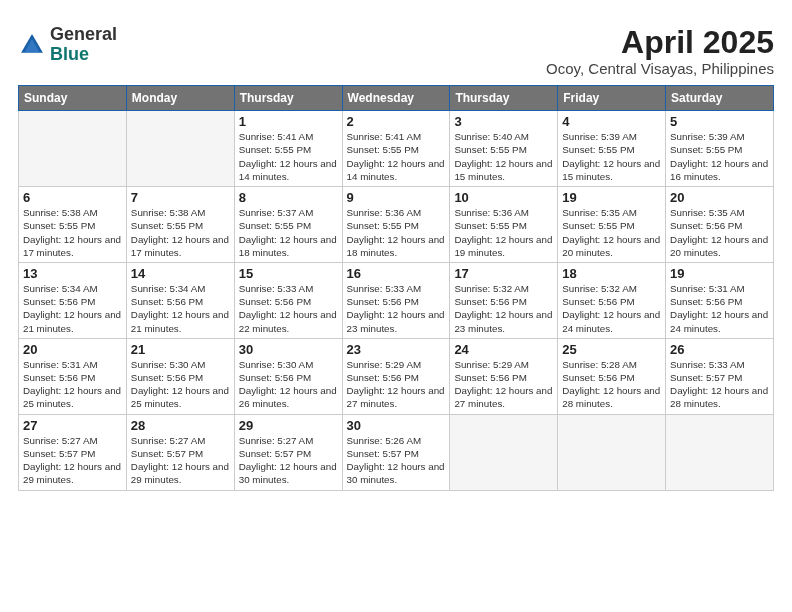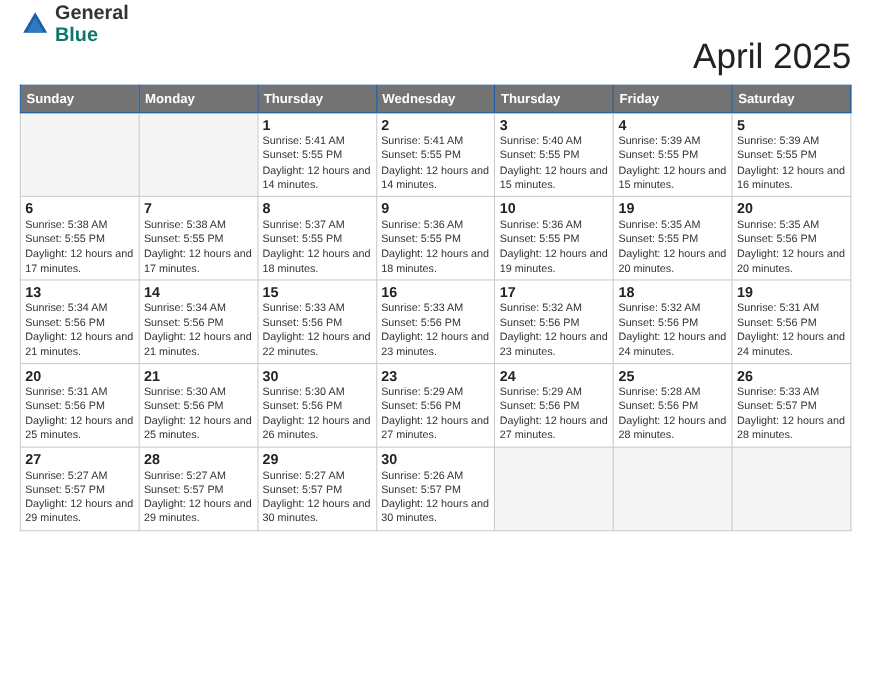--- a/index.html
+++ b/index.html
@@ -7,21 +7,21 @@
       font-family: Arial, sans-serif;
       background: #fff;
       width: 792px;
       height: 612px;
       overflow: hidden;
     }
     .page {
       width: 792px;
       min-height: 612px;
       background: #fff;
-      padding: 2px 18px 10px 18px;
+      padding: 25px 18px 10px 18px;
     }
     .header {
       display: flex;
       justify-content: space-between;
       align-items: flex-start;
       margin-bottom: 8px;
     }
     .logo {
       display: flex;
       align-items: center;
@@ -36,24 +36,23 @@
     .logo-blue { color: #0f766e; }
     .logo-icon {
       width: 28px;
       height: 28px;
     }
     .title-block {
       text-align: right;
     }
     .calendar-title {
       font-size: 32px;
-      font-weight: normal;
+      font-weight: bold;
       color: #222;
       line-height: 1.1;
-      margin-top: 32px;
     }
     .calendar-subtitle {
       font-size: 15px;
       color: #444;
     }
     .calendar-table {
       width: 100%;
       border-collapse: collapse;
       font-size: 10.5px;
     }
@@ -100,20 +99,21 @@
         <polygon points="18,4 32,28 4,28" fill="#1a5fa8"></polygon>
         <polygon points="18,10 28,28 8,28" fill="#4a90d9" opacity="0.5"></polygon>
       </svg>
       <div class="logo-text">
         <span class="logo-general">General</span><br>
         <span class="logo-blue">Blue</span>
       </div>
     </div>
     <div class="title-block">
       <div class="calendar-title">April 2025</div>
+      <div class="calendar-subtitle">Ocoy, Central Visayas, Philippines</div>
     </div>
   </div>
 
   <table class="calendar-table">
     <thead>
       <tr>
         <th>Sunday</th>
         <th>Monday</th>
         <th>Thursday</th>
         <th>Wednesday</th>

